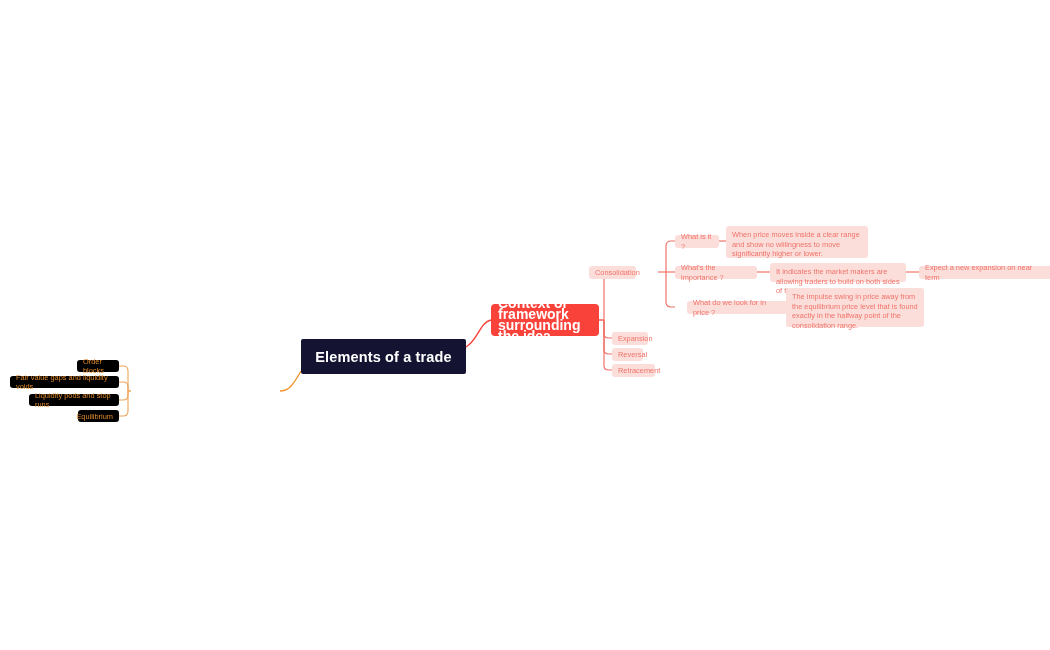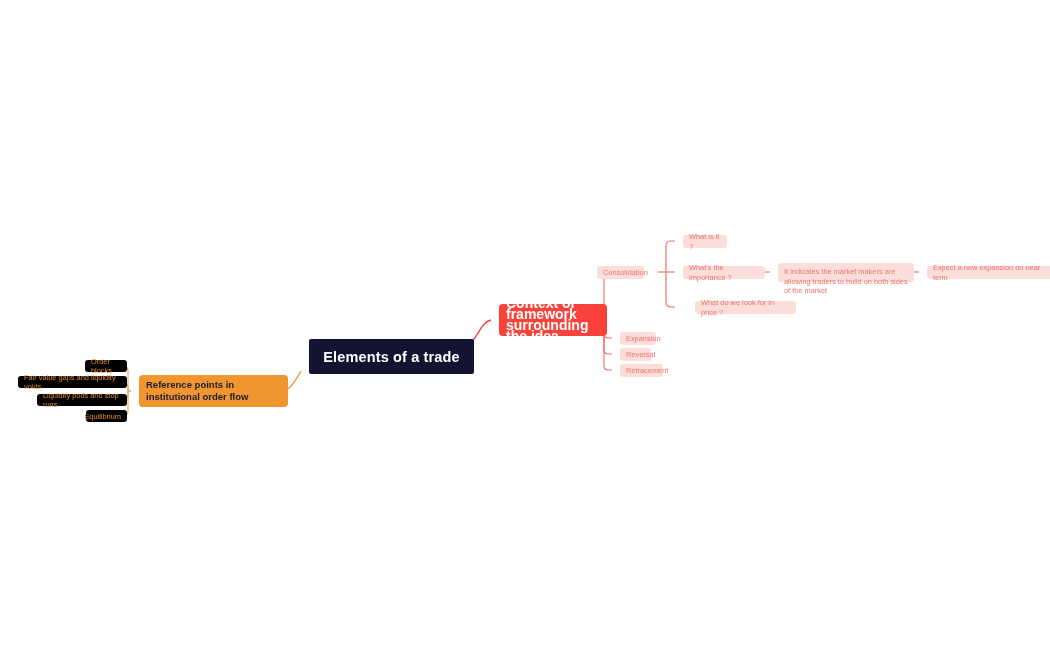--- a/index.html
+++ b/index.html
@@ -24,21 +24,20 @@
     top: 0;
     width: 1050px;
     height: 650px;
     pointer-events: none;
   }
   .node {
     position: absolute;
     box-sizing: border-box;
     border-radius: 4px;
     white-space: pre-wrap;
-    margin-left: 8px;
   }
 
   
   .n-root {
     left: 301px;
     top: 339px;
     width: 165px;
     height: 35px;
     background: #141332;
     border-radius: 2px;
@@ -145,23 +144,20 @@
     <path d="M 719 241 L 726 241" stroke="#F0736A" stroke-width="1.2"></path>
     <path d="M 757 272 L 770 272" stroke="#F0736A" stroke-width="1.2"></path>
     <path d="M 776 307 L 786 307" stroke="#F0736A" stroke-width="1.2"></path>
     <path d="M 906 272 L 919 272" stroke="#F0736A" stroke-width="1.2"></path>
   </svg>
 
   <div class="node n-root">
     <span>Elements of a trade</span>
   </div>
 
-  <div class="node n-orange-main">
-    <span>Reference points in institutional order flow</span>
-  </div>
 
   <div class="node n-orange-leaf" style="left:77px; top:360px; width:42px;">
     <span>Order blocks</span>
   </div>
 
   <div class="node n-orange-leaf" style="left:10px; top:376px; width:109px;">
     <span>Fair value gaps and liquidity voids</span>
   </div>
 
   <div class="node n-orange-leaf" style="left:29px; top:394px; width:90px;">
@@ -197,23 +193,29 @@
   </div>
 
   <div class="node n-pink lvl2" style="left:675px; top:266px; width:82px;">
     <span>What's the importance ?</span>
   </div>
 
   <div class="node n-pink lvl2" style="left:687px; top:301px; width:101px;">
     <span>What do we look for in price ?</span>
   </div>
 
+  <div class="node n-pink para" style="left:726px; top:226px; width:142px; height:32px;">
+    <span>When price moves inside a clear range and show no willingness to move significantly higher or lower.</span>
+  </div>
 
   <div class="node n-pink para" style="left:770px; top:263px; width:136px; height:19px;">
     <span>It indicates the market makers are allowing traders to build on both sides of the market</span>
   </div>
 
+  <div class="node n-pink para" style="left:786px; top:288px; width:138px; height:39px;">
+    <span>The impulse swing in price away from the equilibrium price level that is found exactly in the halfway point of the consolidation range.</span>
+  </div>
 
   <div class="node n-pink lvl2" style="left:919px; top:266px; width:134px;">
     <span>Expect a new expansion on near term</span>
   </div>
 
 </div>
 
 </body></html>

